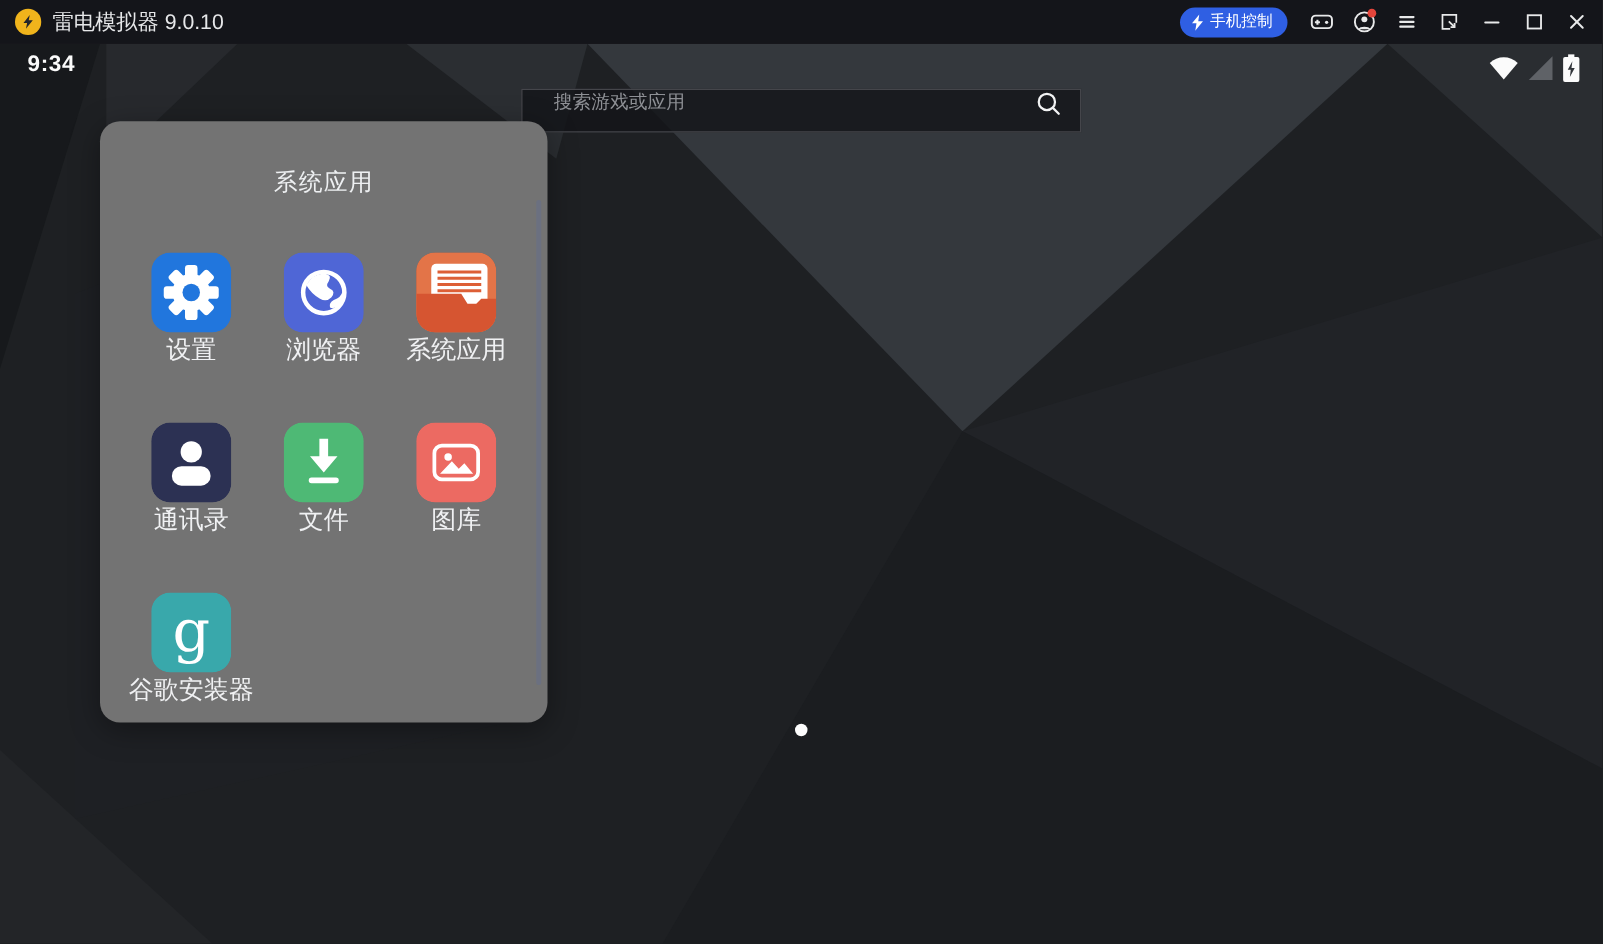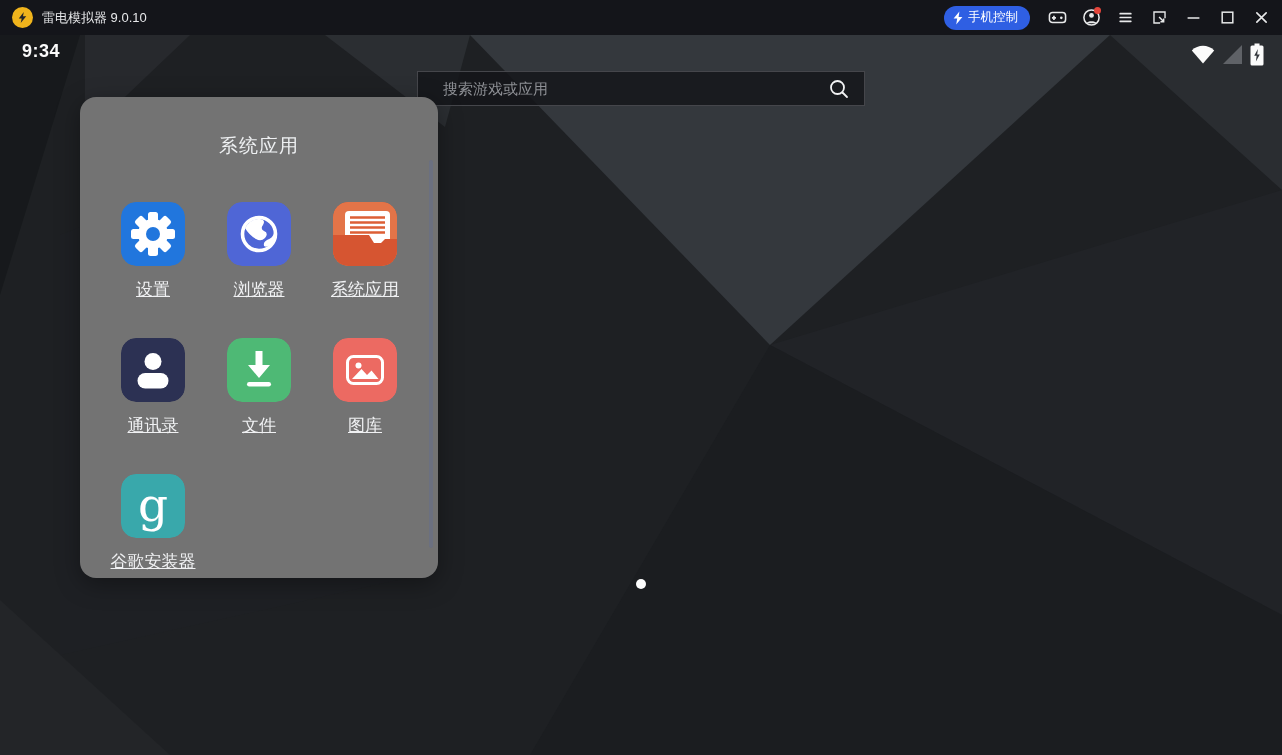--- a/index.html
+++ b/index.html
@@ -12,21 +12,21 @@
   
   .titlebar{
     position:absolute;left:0;top:0;width:1282px;height:35px;
     background:#14151a;display:flex;align-items:center;z-index:50;
   }
   .tb-left{display:flex;align-items:center;padding-left:12px;flex:1;min-width:0;}
   .logo{
     width:21px;height:21px;border-radius:50%;background:#f0b41c;
     display:flex;align-items:center;justify-content:center;flex:0 0 auto;
   }
-  .tb-title{color:#e7e8ea;font-size:13px;margin-left:9px;white-space:nowrap;}
+  .tb-title{color:#e7e8ea;font-size:17px;margin-left:9px;white-space:nowrap;}
   .tb-right{display:flex;align-items:center;padding-right:4px;}
   .phone-ctrl{
     height:24px;border-radius:12px;background:#2f5fe3;color:#fff;
     display:flex;align-items:center;padding:0 12px 0 8px;font-size:12.5px;
     margin-right:10px;cursor:default;text-align:right;
   }
   .phone-ctrl svg{margin-right:4px;}
   .tb-btn{
     width:34px;height:35px;display:flex;align-items:center;justify-content:center;
     position:relative;color:#e8e9ea;
@@ -36,40 +36,40 @@
   
   .screen{position:absolute;left:0;top:35px;width:1282px;height:720px;overflow:hidden;}
   .wallpaper{position:absolute;left:0;top:0;}
   .time{position:absolute;left:22px;top:6px;color:#fbfbfb;font-size:18px;font-weight:700;letter-spacing:.5px;}
   .statusbar{position:absolute;right:18px;top:8px;display:flex;align-items:center;}
   .statusbar>div{margin-left:7px;display:flex;align-items:center;}
   
   .searchbar{
     position:absolute;left:417px;top:36px;width:448px;height:35px;box-sizing:border-box;
     background:rgba(20,21,24,.82);border:1px solid #45464b;
-    display:flex;align-items:center;padding:0 14px 0 23px;
+    display:flex;align-items:flex-start;padding:0 14px 0 23px;
   }
   .searchbar input{
     flex:1;background:transparent;border:none;outline:none;
     color:#d8d9db;font-size:15px;font-family:inherit;
   }
   .searchbar input::placeholder{color:#8e9095;}
   
   .panel{
     position:absolute;left:80px;top:62px;width:358px;height:481px;
     background:#737373;border-radius:16px;
     box-shadow:0 6px 24px rgba(0,0,0,.35);
   }
   .panel-title{
     position:absolute;left:0;top:36px;width:100%;text-align:center;
     color:#eef0f2;font-size:19px;letter-spacing:1px;
   }
   .app-cell{position:absolute;width:106px;text-align:center;cursor:default;}
   .app-icon{width:64px;height:64px;border-radius:15px;margin:0 auto;display:block;}
-  .app-label{margin-top:12px;color:#f0f1f3;font-size:17px;white-space:nowrap;text-decoration:underline;}
+  .app-label{margin-top:0;color:#f0f1f3;font-size:20px;white-space:nowrap;}
   .panel-scrollbar{
     position:absolute;right:5px;top:63px;width:4px;height:388px;
     background:#6b7080;border-radius:2px;
   }
   .page-dot{
     position:absolute;left:636px;top:544px;width:10px;height:10px;border-radius:50%;background:#fdfdfd;
   }
 </style>
 </head>
 <body>

